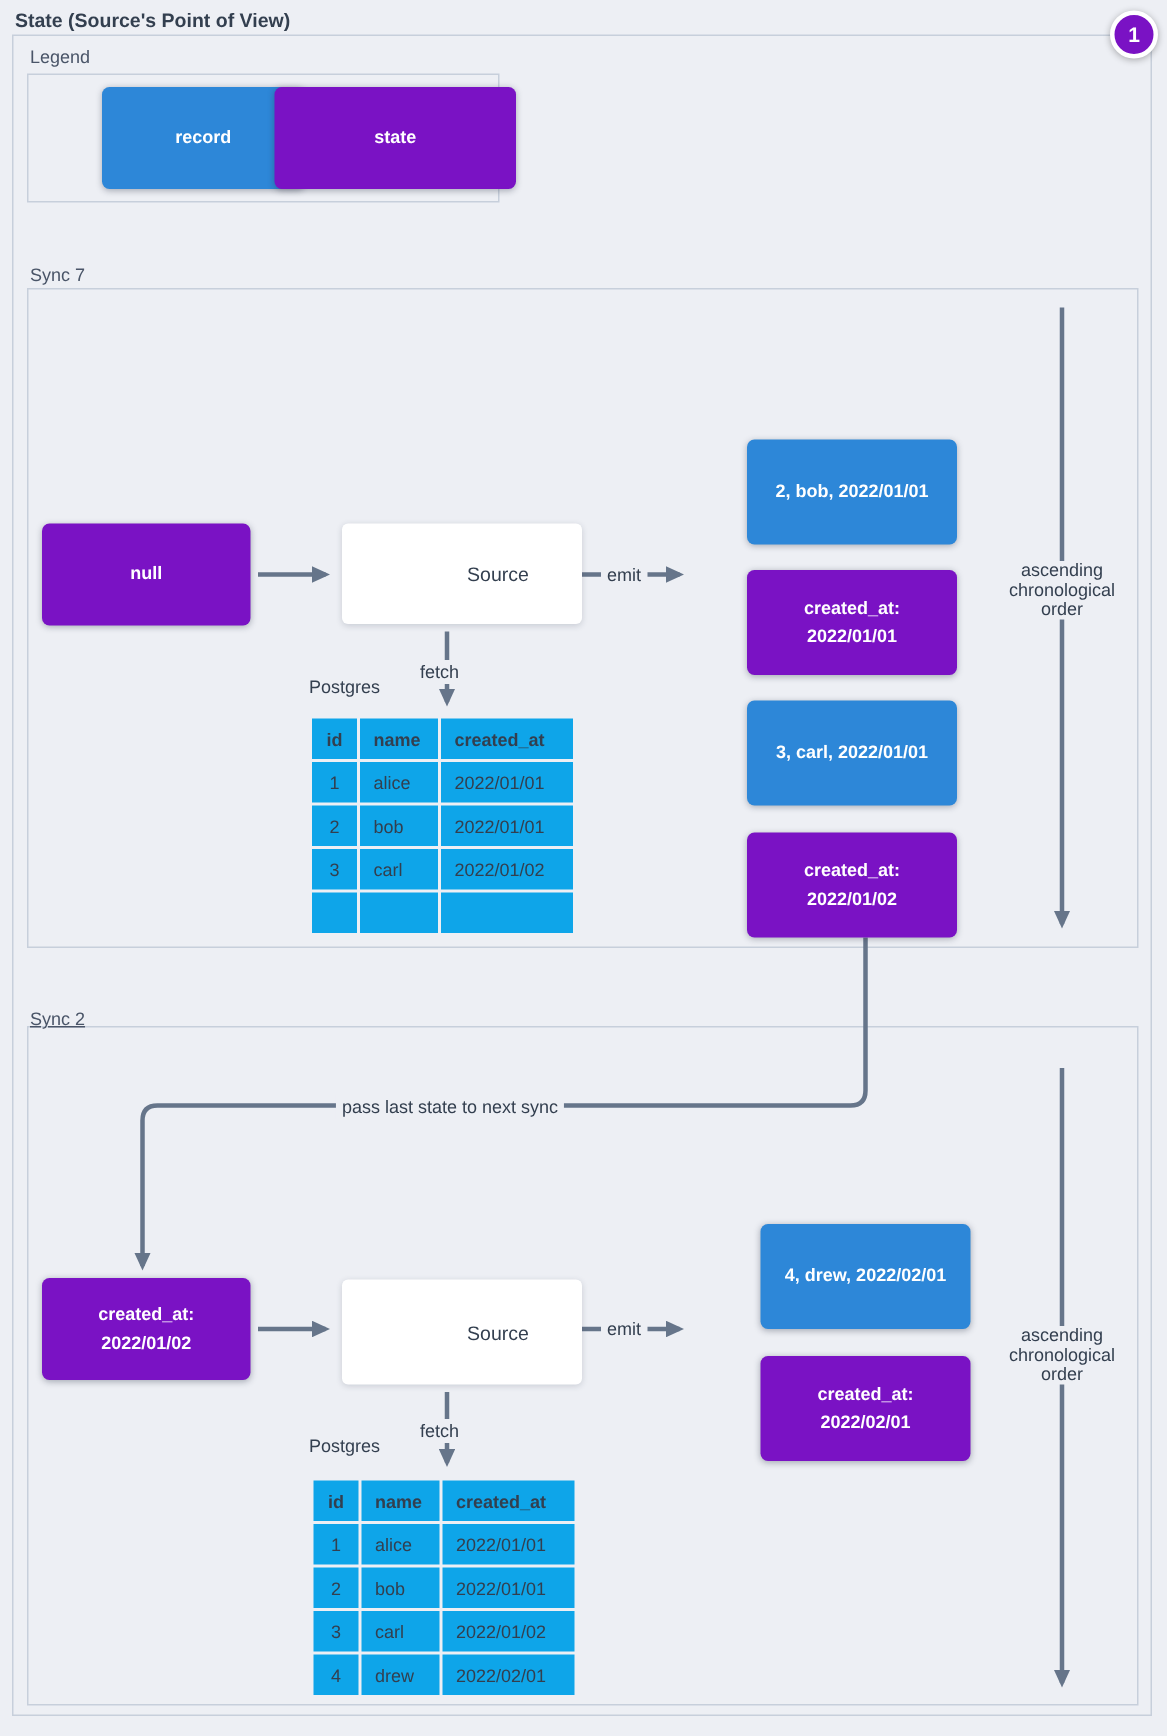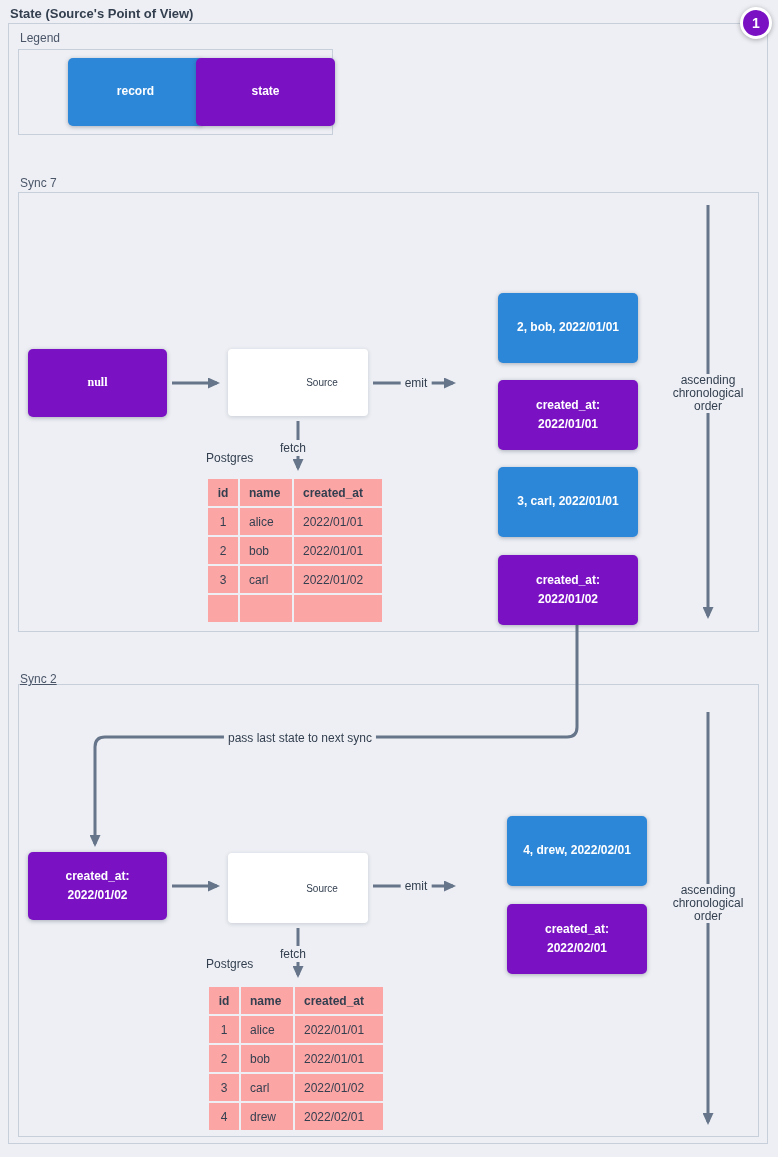--- a/index.html
+++ b/index.html
@@ -18,33 +18,33 @@
   .ln{stroke:var(--arrow); stroke-width:3; fill:none;}
   .mk{fill:var(--arrow);}
 
   .msg{position:absolute; width:140px; height:70px; border-radius:5px; z-index:2;
        display:flex; align-items:center; justify-content:center; text-align:center;
        color:#fff; font-size:12px; font-weight:bold; line-height:1.6; padding:4px 10px;
        box-shadow:0 1px 4px rgba(40,50,70,.35);}
   .record{background:var(--record); white-space:nowrap;}
   .state{background:var(--state);}
 
-  .source-box{position:absolute; width:140px; height:67px; background:#fff; border-radius:4px; z-index:2;
-       display:flex; align-items:center; justify-content:center; font-size:10px; color:var(--dark);
+  .source-box{position:absolute; width:160px; height:67px; background:#fff; border-radius:4px; z-index:2;
+       display:flex; align-items:center; justify-content:center; font-size:13px; color:var(--dark);
        box-shadow:0 1px 4px rgba(40,50,70,.18);padding-left:48px;}
 
   .wire-label{position:absolute; z-index:2; background:var(--bg); color:var(--dark);
        font-size:12px; padding:1px 4px; white-space:nowrap; transform:translateX(-50%);}
   .order-label{position:absolute; z-index:2; width:100px; background:var(--bg); color:var(--dark);
        font-size:12px; line-height:13px; text-align:center; transform:translateX(-50%);}
 
   .db-label{position:absolute; font-size:12px; color:var(--dark); z-index:2;}
 
   table.db{position:absolute; border-collapse:separate; border-spacing:2px; z-index:2;}
-  table.db th, table.db td{background:#fca5a5; font-size:12px; color:var(--dark); height:27px;
+  table.db th, table.db td{background:#0ea5e9; font-size:12px; color:var(--dark); height:27px;
        padding:0 9px; text-align:left; vertical-align:middle;}
   table.db th{font-weight:bold;}
   table.db .c-id{text-align:center; min-width:30px;}
   table.db .c-name{min-width:52px;}
   table.db .c-date{min-width:88px;margin-top:36px;}
 
   .badge{position:absolute; left:740px; top:7px; width:32px; height:32px; border-radius:50%;
        background:var(--state); border:3px solid #fff; z-index:3;
        display:flex; align-items:center; justify-content:center;
        color:#fff; font-size:14px; font-weight:bold; box-shadow:0 1px 5px rgba(0,0,0,.3);}
@@ -74,25 +74,25 @@
     <path class="ln" d="M373,886 H453" marker-end="url(#ah)"></path>
     <path class="ln" d="M298,928 V975" marker-end="url(#ah)"></path>
     <path class="ln" d="M708,712 V1122" marker-end="url(#ah)"></path>
   </svg>
 
   <div class="page-title">State (Source's Point of View)</div>
   <div class="badge">1</div>
 
   <div class="section-label" style="left:20px; top:31px;">Legend</div>
   <div class="msg record" style="left:28px; top:58px; height:68px; width:135px;margin-left:40px;">record</div>
-  <div class="msg state" style="left:196px; top:58px; height:68px; width:139px;">state</div>
+  <div class="msg state" style="left:183px; top:58px; height:68px; width:161px;">state</div>
 
   <div class="section-label" style="left:20px; top:176px;">Sync 7</div>
 
-  <div class="msg state" style="left:28px; top:349px; width:139px; height:68px;font-family:Liberation Serif, serif;">null</div>
+  <div class="msg state" style="left:28px; top:349px; width:139px; height:68px;">null</div>
   <div class="source-box" style="left:228px; top:349px;">Source</div>
 
   <div class="wire-label" style="left:416px; top:375px;">emit</div>
   <div class="wire-label" style="left:293px; top:440px;">fetch</div>
   <div class="db-label" style="left:206px; top:451px;">Postgres</div>
 
   <table class="db" style="left:206px; top:477px;">
     <tbody>
         <tr>
       <th class="c-id">id</th>

